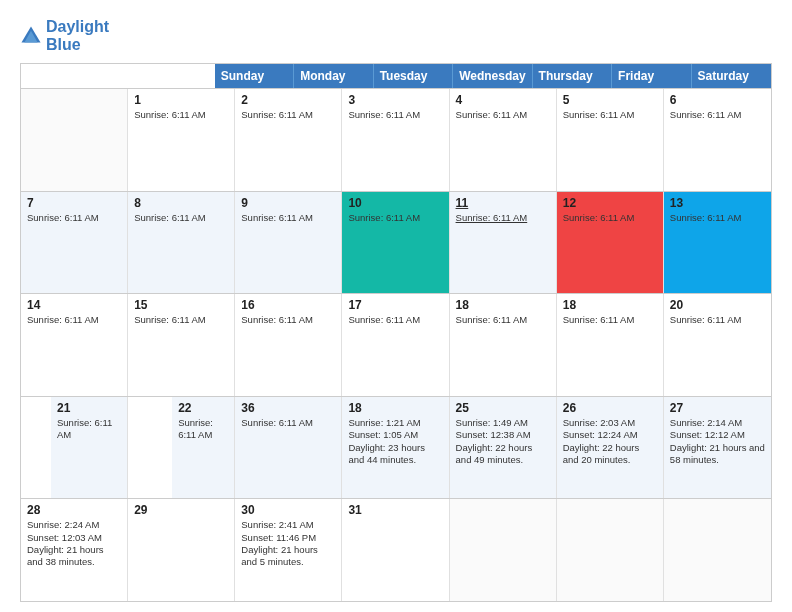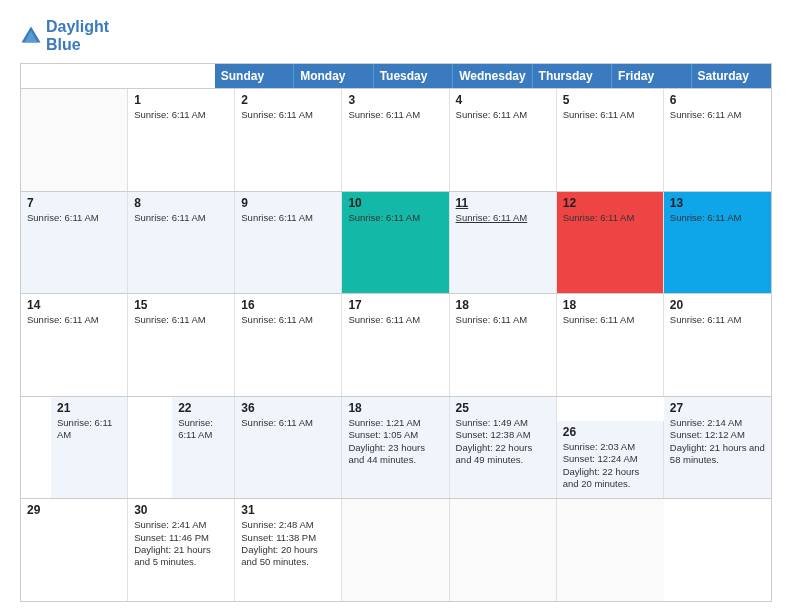--- a/index.html
+++ b/index.html
@@ -246,48 +246,51 @@
             <div class="info">Sunrise: 1:21 AM
 Sunset: 1:05 AM
 Daylight: 23 hours and 44 minutes.</div>
           </div>
           <div class="cal-cell" style="background: rgb(240, 245, 251);">
             <span class="day-num">25</span>
             <div class="info">Sunrise: 1:49 AM
 Sunset: 12:38 AM
 Daylight: 22 hours and 49 minutes.</div>
           </div>
-          <div class="cal-cell" style="background: rgb(240, 245, 251); margin-top: 24px;">
+          <div class="cal-cell" style="background: rgb(240, 245, 251);">
             <span class="day-num">26</span>
             <div class="info">Sunrise: 2:03 AM
 Sunset: 12:24 AM
 Daylight: 22 hours and 20 minutes.</div>
           </div>
           <div class="cal-cell" style="background: rgb(240, 245, 251);">
             <span class="day-num">27</span>
             <div class="info">Sunrise: 2:14 AM
 Sunset: 12:12 AM
 Daylight: 21 hours and 58 minutes.</div>
           </div>
         </div>
         <div class="cal-row">
           <div class="cal-cell">
+            <span class="day-num">28</span>
+            <div class="info">Sunrise: 2:24 AM
+Sunset: 12:03 AM
+Daylight: 21 hours and 38 minutes.</div>
+          </div>
+          <div class="cal-cell">
             <span class="day-num">29</span>
           </div>
           <div class="cal-cell">
             <span class="day-num">30</span>
             <div class="info">Sunrise: 2:41 AM
 Sunset: 11:46 PM
 Daylight: 21 hours and 5 minutes.</div>
           </div>
           <div class="cal-cell">
             <span class="day-num">31</span>
-            <div class="info">Sunrise: 2:48 AM
-Sunset: 11:38 PM
-Daylight: 20 hours and 50 minutes.</div>
           </div>
           <div class="cal-cell empty"></div>
           <div class="cal-cell empty"></div>
           <div class="cal-cell empty"></div>
         </div>
       </div>
   </div>
 </div>
 
 </body></html>

